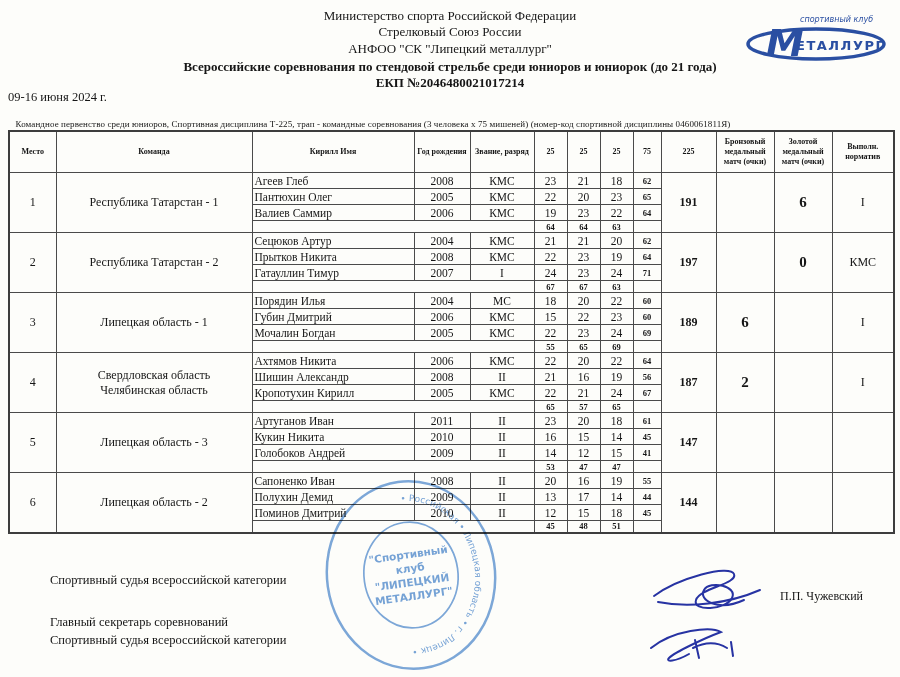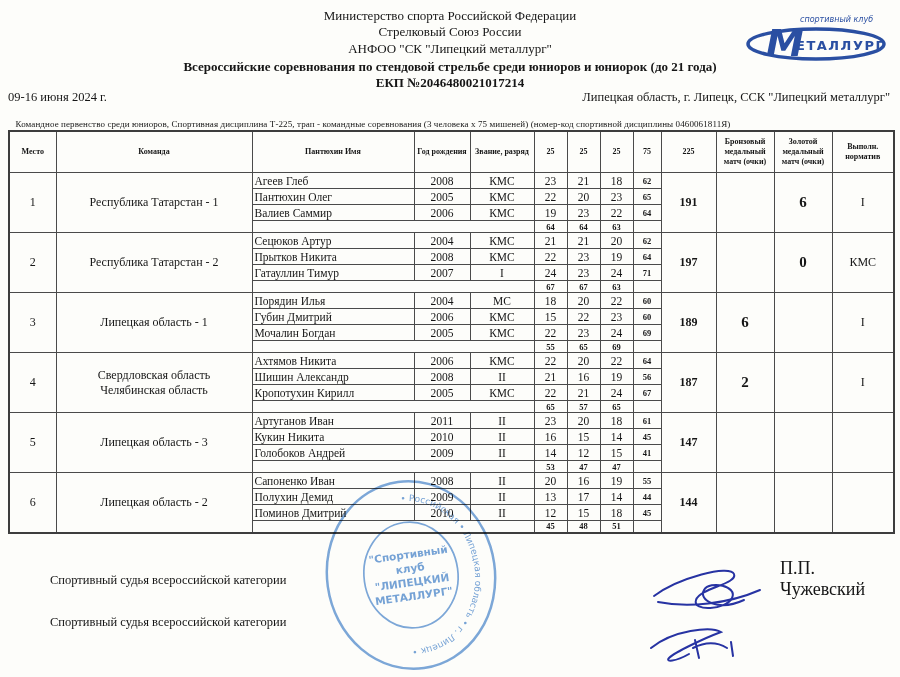--- a/index.html
+++ b/index.html
@@ -32,21 +32,21 @@
   td.team{text-align:center; font-size:12px; white-space:pre-line; line-height:1.2;}
   td.name{text-align:left; padding-left:3px;}
   td.num{text-align:center;}
   td.sub{text-align:center; font-size:8.5px; font-weight:bold;}
   td.total225{text-align:center; font-size:12px; font-weight:bold;}
   td.medal{text-align:center; font-size:15px; font-weight:bold;}
   td.norm{text-align:center; font-size:12px;}
   
   .foot-roles{position:absolute; left:50px; top:571px; font-size:12.5px; line-height:1.45;}
   .foot-roles .gap{height:24px;}
-  .judge-name{position:absolute; left:780px; top:558px; font-size:18px;}
+  .judge-name{position:absolute; left:780px; top:589px; font-size:12px;}
   .secretary-name{position:absolute; left:780px; top:641px; font-size:12.5px;margin-top:43px;}
   .stamp{position:absolute; left:322px; top:476px; mix-blend-mode:multiply; transform:rotate(-8deg); pointer-events:none;}
   .sig1{position:absolute; left:648px; top:560px; mix-blend-mode:multiply;}
   .sig2{position:absolute; left:645px; top:618px; mix-blend-mode:multiply;}
 </style>
 </head>
 <body>
 
 <div class="page">
 
@@ -62,21 +62,20 @@
   <div class="logo-right">
     <svg width="150" height="58" viewBox="0 0 150 58">
       <text x="62" y="14" font-family="DejaVu Sans, sans-serif" font-size="8" font-style="italic" fill="#2a4fa2">спортивный клуб</text>
       <ellipse cx="78" cy="36" rx="68" ry="15" fill="none" stroke="#2a4fa2" stroke-width="3.5"></ellipse>
       <text x="28" y="48" font-family="DejaVu Sans, sans-serif" font-size="38" font-weight="bold" font-style="italic" fill="#2a4fa2">M</text>
       <text x="58" y="42" font-family="DejaVu Sans, sans-serif" font-size="13" font-weight="bold" letter-spacing="1.5" fill="#2a4fa2">ЕТАЛЛУРГ</text>
     </svg>
   </div>
 
   <div class="hdr-date">09-16 июня 2024 г.</div>
-  <div class="hdr-loc">Липецкая область, г. Липецк, ССК "Липецкий металлург"</div>
 
   <div class="table-wrap">
     <div class="tbl-caption">Командное первенство среди юниоров, Спортивная дисциплина Т-225, трап - командные соревнования (3 человека х 75 мишеней) (номер-код спортивной дисциплины 0460061811Я)</div>
     <table class="results">
       <colgroup>
         <col style="width:47px">
           <col style="width:196px">
           <col style="width:162px">
         <col style="width:56px">
           <col style="width:64px">
@@ -86,21 +85,21 @@
           <col style="width:28px">
         <col style="width:55px">
           <col style="width:58px">
           <col style="width:58px">
           <col style="width:62px">
       </colgroup>
       <thead>
         <tr>
           <th>Место</th>
           <th>Команда</th>
-          <th>Пантюхин  Имя</th>
+          <th>Кирилл  Имя</th>
           <th>Год рождения</th>
           <th>Звание, разряд</th>
           <th>25</th>
           <th>25</th>
           <th>25</th>
           <th>75</th>
           <th>225</th>
           <th>Бронзовый медальный матч (очки)</th>
           <th>Золотой медальный матч (очки)</th>
           <th>Выполн. норматив</th>
@@ -348,20 +347,21 @@
             <td class="sub">51</td>
             <td></td>
           </tr>
         </tbody>
     </table>
   </div>
 
   <div class="foot-roles">
     <div>Спортивный судья всероссийской категории</div>
     <div class="gap"></div>
+    <div>Главный секретарь соревнований</div>
     <div>Спортивный судья всероссийской категории</div>
   </div>
 
   <svg class="stamp" width="178" height="198" viewBox="0 0 178 198">
     <ellipse cx="89" cy="99" rx="84" ry="94" fill="none" stroke="#6f9fd8" stroke-width="2.5" opacity="0.9"></ellipse>
     <ellipse cx="89" cy="99" rx="47" ry="53" fill="none" stroke="#6f9fd8" stroke-width="1.7" opacity="0.9"></ellipse>
     <path id="stamp-ring-path" d="M 89 25 a 64 74 0 1 1 -0.1 0" fill="none"></path>
     <text font-family="DejaVu Sans, sans-serif" font-size="9" fill="#6f9fd8" opacity="0.95">
       <textPath href="#stamp-ring-path">• Российская • Липецкая область • г. Липецк •</textPath>
     </text>

